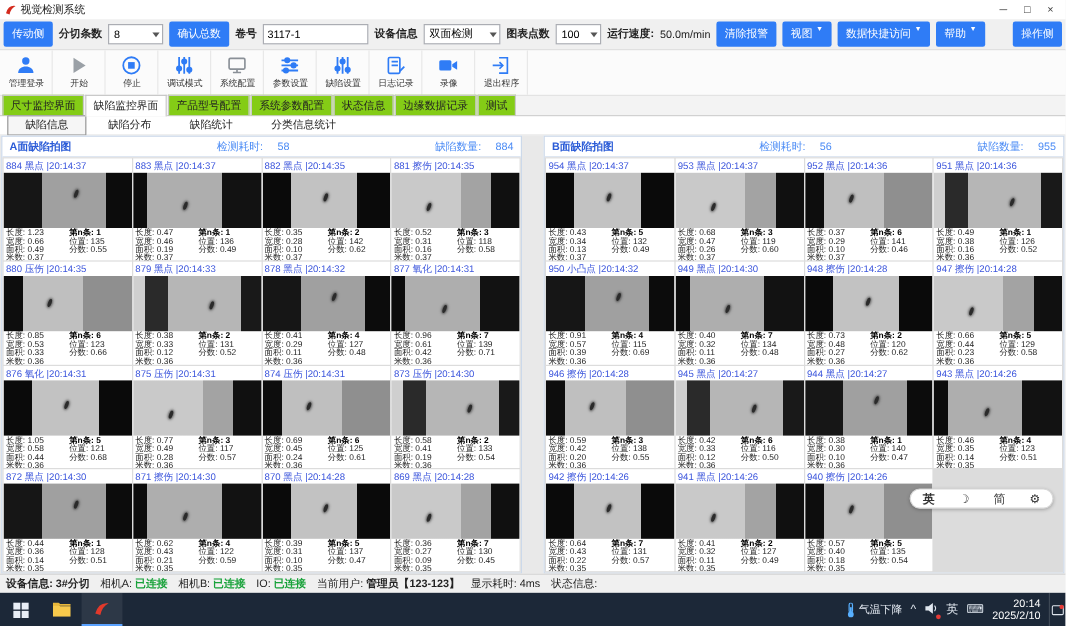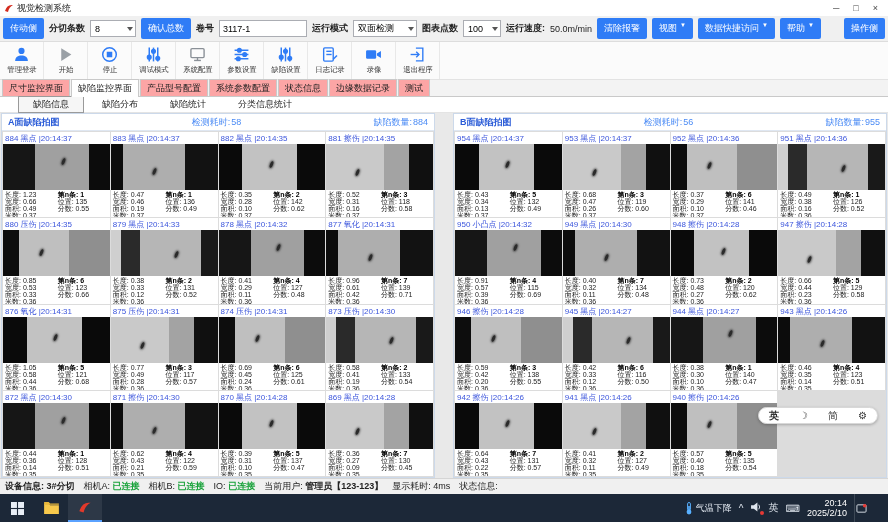--- a/index.html
+++ b/index.html
@@ -25,33 +25,33 @@
   .spacer{flex:1}
 
   
   .toolbar2{height:38px;background:#fbfbfb;border-bottom:1px solid #e3e3e3;display:flex;flex:0 0 auto}
   .tbtn{width:44px;display:flex;flex-direction:column;align-items:center;justify-content:center;gap:1px;border-right:1px solid #e8e8e8;cursor:default}
   .tbtn svg{width:17px;height:17px}
   .tbtn .tl{font-size:8px;color:#333;white-space:nowrap;transform:scale(.92)}
 
   
   .tabs1{height:17px;background:#f3f3f3;display:flex;align-items:flex-end;padding-left:2px;font-size:9px;border-bottom:1px solid #c9c9c9;flex:0 0 auto}
-  .tab1{padding:2px 6px 1px;border:1px solid #c9c9c9;border-bottom:none;background:#fca5a5;margin-right:1px;color:#222;white-space:nowrap}
+  .tab1{padding:2px 6px 1px;border:1px solid #c9c9c9;border-bottom:none;background:#84cc16;margin-right:1px;color:#222;white-space:nowrap}
   .tab1.active{background:#fff;position:relative;top:1px;padding-bottom:2px}
-  .tabs2{height:16px;background:#fff;display:flex;align-items:center;font-size:9px;gap:4px;padding-left:18px;border-bottom:1px solid #e4e4e4;flex:0 0 auto}
+  .tabs2{height:16px;background:#fff;display:flex;align-items:center;font-size:9px;gap:4px;padding-left:6px;border-bottom:1px solid #e4e4e4;flex:0 0 auto}
   .tab2{padding:1px 14px;color:#222;white-space:nowrap}
   .tab2.active{border:1px solid #9a9a9a;background:#f6f6f6}
 
   
   .main{flex:1;display:flex;gap:18px;padding:0 1px;background:#e9e9e9;min-height:0}
   .panel{width:442px;background:#fff;border:1px solid #ccd9ea;display:flex;flex-direction:column;min-height:0}
   .phead{height:17px;display:flex;align-items:center;padding:0 6px;font-size:9px;border-bottom:1px solid #dfe7f2;flex:0 0 auto}
   .ptitle{color:#2a5bd7;font-weight:bold}
   .pstat{color:#4b8bf5}
-  .pstat b{font-weight:normal;margin-left:1px}
+  .pstat b{font-weight:normal;margin-left:12px}
   .ph-mid{margin-left:auto}
   .ph-right{margin-left:auto}
   .pgrid{flex:1;display:grid;grid-template-columns:repeat(4,1fr);grid-template-rows:repeat(4,1fr);gap:1px;background:#dcdcdc;padding:1px;min-height:0}
   .cell{background:#fff;display:flex;flex-direction:column;overflow:hidden}
   .chead{font-size:8px;color:#3b55dc;padding:1px 2px 0;white-space:nowrap;flex:0 0 12px}
   .cimg{flex:0 0 46px;position:relative;overflow:hidden}
   .speck{position:absolute;width:3px;height:7px;background:#2b2b2b;border-radius:50%;box-shadow:0 0 2px 1px rgba(40,40,40,.6);transform:rotate(20deg)}
   .imgv0{background:linear-gradient(90deg,#0a0a0a 0 22%,#c2c2c2 22% 74%,#0a0a0a 74%)}
   .imgv1{background:linear-gradient(90deg,#0c0c0c 0 11%,#aeaeae 11% 69%,#121212 69%)}
   .imgv2{background:linear-gradient(90deg,#161616 0 30%,#a0a0a0 30% 80%,#0c0c0c 80%)}
@@ -68,21 +68,21 @@
   
   .statusbar{height:16px;background:#f0f0f0;border-top:1px solid #d5d5d5;display:flex;align-items:center;gap:9px;padding:0 5px;font-size:9px;color:#222;flex:0 0 auto;white-space:nowrap}
   .statusbar .k{font-weight:bold}
   .ok{color:#18a23a;font-weight:bold}
 
   
   .taskbar{height:28px;background:#1c2838;display:flex;align-items:center;color:#fff;flex:0 0 auto}
   .tk-left{display:flex;align-items:center;height:100%}
   .tkicon{width:34px;height:100%;display:flex;align-items:center;justify-content:center}
   .tkicon.activeapp{border-bottom:2px solid #5aa2ff;background:rgba(255,255,255,.08)}
-  .tk-right{margin-left:auto;display:flex;align-items:center;height:100%;font-size:9px;gap:7px;padding-right:20px}
+  .tk-right{margin-left:auto;display:flex;align-items:center;height:100%;font-size:9px;gap:7px;padding-right:0}
   .weather{display:flex;align-items:center;gap:3px;color:#e8eef6}
   .trayglyph{color:#dfe6ee;font-size:10px}
   .badge{position:relative}
   .badge::after{content:"";position:absolute;right:-2px;bottom:-1px;width:4px;height:4px;background:#e53935;border-radius:50%}
   .clock{text-align:right;line-height:10px;font-size:9px}
   .edge{width:14px;height:100%;display:flex;align-items:center;justify-content:center;border-left:1px solid rgba(255,255,255,.15)}
 
   
   .ime{position:absolute;left:758px;top:407px;width:120px;height:17px;background:#fff;border:1px solid #d8d8d8;border-radius:9px;box-shadow:0 1px 3px rgba(0,0,0,.25);display:flex;align-items:center;justify-content:space-around;font-size:10px;color:#333;z-index:5}
   .ime .zh{font-weight:bold}
@@ -111,21 +111,21 @@
     <span class="lab">分切条数</span>
     <div class="combo">
         <span>8</span>
         <i class="arr"></i>
       </div>
     <button class="bbtn">
         <span>确认总数</span>
       </button>
     <span class="lab">卷号</span>
     <input class="txt" value="3117-1" style="">
-    <span class="lab">运行模式</span>
+    <span class="lab">设备信息</span>
     <div class="combo w">
         <span>双面检测</span>
         <i class="arr"></i>
       </div>
     <span class="lab">图表点数</span>
     <div class="combo s">
         <span>100</span>
         <i class="arr"></i>
       </div>
     <span class="lab">运行速度:</span>

